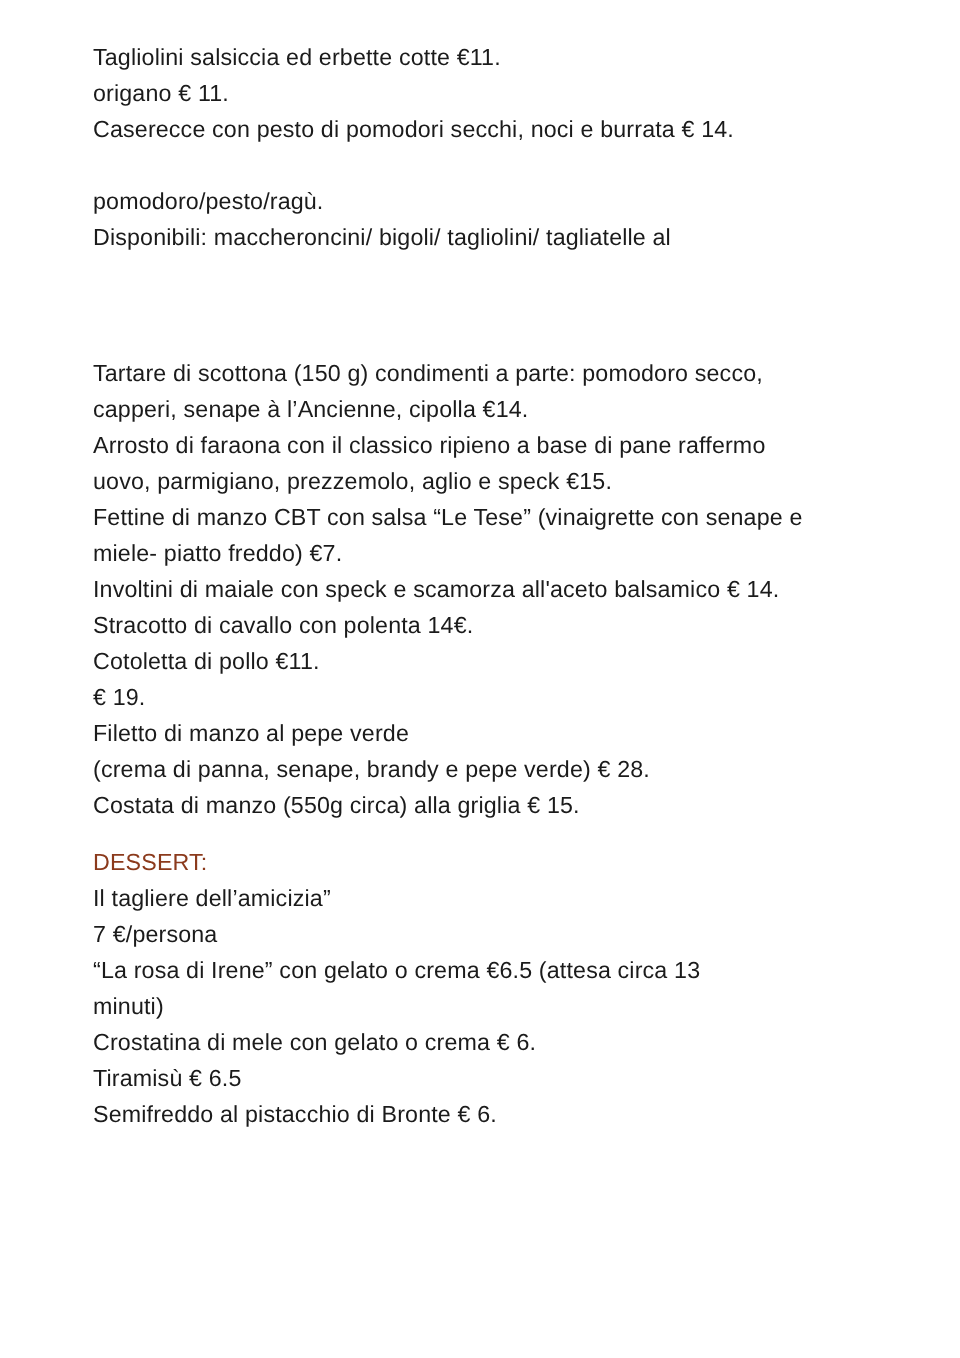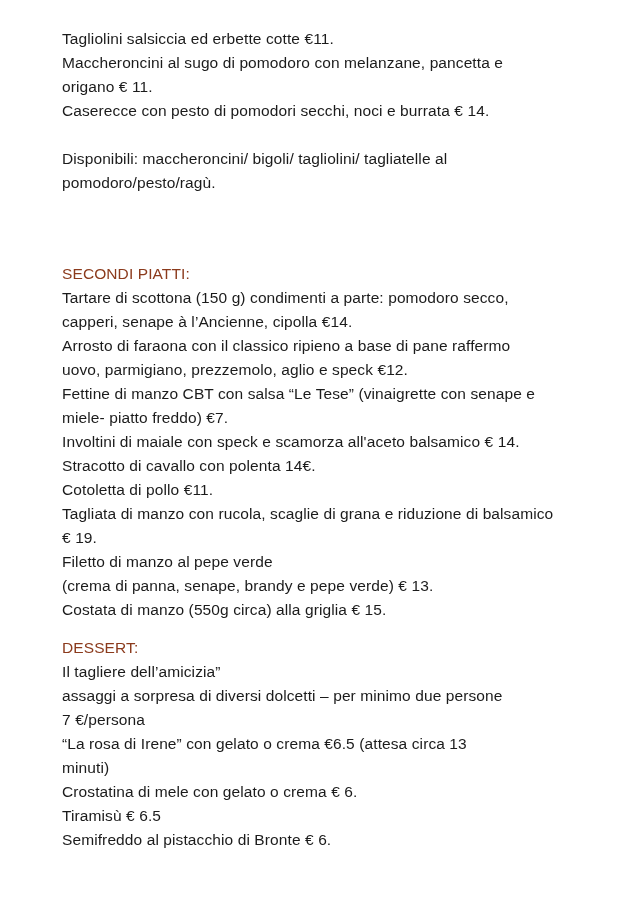--- a/index.html
+++ b/index.html
@@ -40,60 +40,56 @@
   .spacer-b { height: 67px; }
   .spacer-c { height: 14px; }
 </style>
 </head>
 <body>
 
 <div class="page">
 
   <div>
     <div class="line">Tagliolini salsiccia ed erbette cotte €11.</div>
-    <div class="line">Maccheroncini al sugo di pomodoro con melanzane, pancetta e</div>
     <div class="line">origano € 11.</div>
     <div class="line">Caserecce con pesto di pomodori secchi, noci e burrata € 14.</div>
   </div>
 
   <div class="spacer-a"></div>
 
   <div>
+    <div class="line">pomodoro/pesto/ragù.</div>
     <div class="line">Disponibili: maccheroncini/ bigoli/ tagliolini/ tagliatelle al</div>
-    <div class="line">pomodoro/pesto/ragù.</div>
   </div>
 
   <div class="spacer-b"></div>
 
-  <div class="heading-line">SECONDI PIATTI:</div>
 
   <div>
     <div class="line">Tartare di scottona (150 g) condimenti a parte: pomodoro secco,</div>
     <div class="line">capperi, senape à l’Ancienne, cipolla €14.</div>
     <div class="line">Arrosto di faraona con il classico ripieno a base di pane raffermo</div>
-    <div class="line">uovo, parmigiano, prezzemolo, aglio e speck €12.</div>
+    <div class="line">uovo, parmigiano, prezzemolo, aglio e speck €15.</div>
     <div class="line">Fettine di manzo CBT con salsa “Le Tese” (vinaigrette con senape e</div>
     <div class="line">miele- piatto freddo) €7.</div>
     <div class="line">Involtini di maiale con speck e scamorza all'aceto balsamico € 14.</div>
     <div class="line">Stracotto di cavallo con polenta 14€.</div>
     <div class="line">Cotoletta di pollo €11.</div>
-    <div class="line">Tagliata di manzo con rucola, scaglie di grana e riduzione di balsamico</div>
     <div class="line">€ 19.</div>
     <div class="line">Filetto di manzo al pepe verde</div>
-    <div class="line">(crema di panna, senape, brandy e pepe verde) € 13.</div>
+    <div class="line">(crema di panna, senape, brandy e pepe verde) € 28.</div>
     <div class="line">Costata di manzo (550g circa) alla griglia € 15.</div>
   </div>
 
   <div class="spacer-c"></div>
 
   <div class="heading-line">DESSERT:</div>
 
   <div>
     <div class="line">Il tagliere dell’amicizia”</div>
-    <div class="line">assaggi a sorpresa di diversi dolcetti – per minimo due persone</div>
     <div class="line">7 €/persona</div>
     <div class="line">“La rosa di Irene” con gelato o crema €6.5 (attesa circa 13</div>
     <div class="line">minuti)</div>
     <div class="line">Crostatina di mele con gelato o crema € 6.</div>
     <div class="line">Tiramisù € 6.5</div>
     <div class="line">Semifreddo al pistacchio di Bronte € 6.</div>
   </div>
 
 </div>
 

